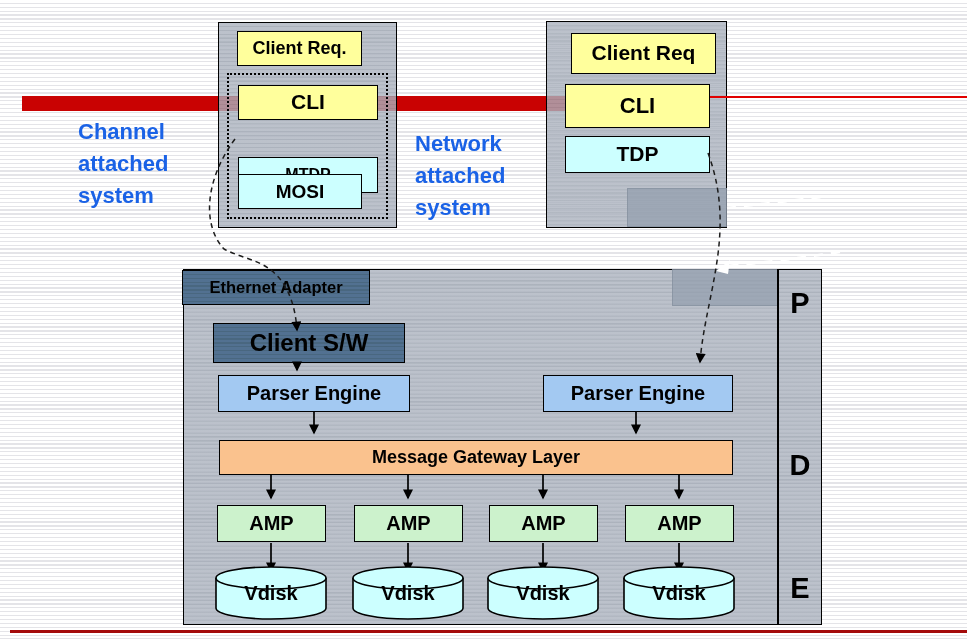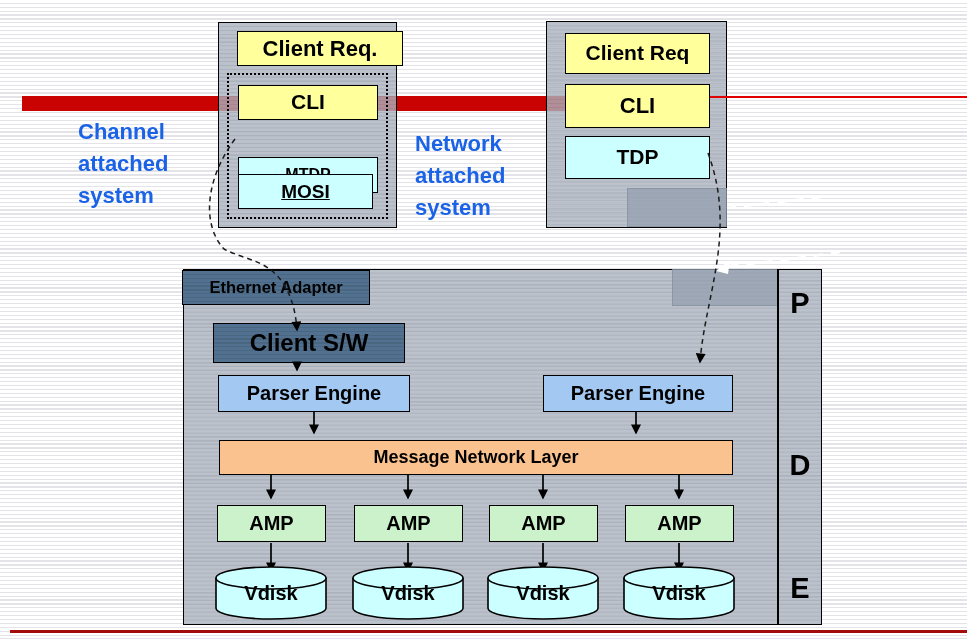--- a/index.html
+++ b/index.html
@@ -25,44 +25,44 @@
 </style>
 </head>
 <body>
 
 <div id="stage">
 
   <div class="abs" style="left:22px;top:96px;width:543px;height:15px;background:#c90202;z-index:1;"></div>
   <div class="abs" style="left:710px;top:96px;width:257px;height:2px;background:#e10000;z-index:4;"></div>
 
   <div class="abs box graybox" style="left:218px;top:22px;width:179px;height:206px;z-index:2;">
-    <div class="abs box yellow" style="left:18px;top:8px;width:166px;height:35px;font-size:22px;">
+    <div class="abs box yellow" style="left:18px;top:8px;width:125px;height:35px;font-size:18px;">
       <span>Client Req.</span>
     </div>
     <div class="abs dotted" style="left:8px;top:50px;width:161px;height:146px;">
       <div class="abs box yellow" style="left:9px;top:10px;width:140px;height:35px;font-size:21px;">
         <span>CLI</span>
       </div>
       <div class="abs box cyan" style="left:9px;top:54px;width:140px;height:36px;font-size:16px;margin-top:28px;">
         <span>MTDP</span>
       </div>
-      <div class="abs box cyan" style="left:9px;top:99px;width:135px;height:35px;font-size:19px;text-decoration:underline;">
+      <div class="abs box cyan" style="left:9px;top:99px;width:124px;height:35px;font-size:19px;">
         <span>MOSI</span>
       </div>
     </div>
   </div>
 
   <div class="abs box graybox" style="left:546px;top:21px;width:181px;height:207px;z-index:2;">
-    <div class="abs box yellow" style="left:18px;top:11px;width:145px;height:41px;font-size:21px;">
+    <div class="abs box yellow" style="left:24px;top:11px;width:145px;height:41px;font-size:21px;">
       <span>Client Req</span>
     </div>
     <div class="abs box yellow" style="left:18px;top:62px;width:145px;height:44px;font-size:22px;">
       <span>CLI</span>
     </div>
-    <div class="abs box cyan" style="left:18px;top:114px;width:145px;height:43px;font-size:21px;">
+    <div class="abs box cyan" style="left:18px;top:114px;width:145px;height:37px;font-size:21px;">
       <span>TDP</span>
     </div>
   </div>
   <div class="abs darkrect" style="left:627px;top:188px;width:100px;height:39px;z-index:3;"></div>
 
   <div class="abs bluelabel" style="left:78px;top:116px;width:122px;z-index:2;">
     <span>Channel attached system</span>
   </div>
   <div class="abs bluelabel" style="left:415px;top:128px;width:122px;z-index:2;">
     <span>Network attached system</span>
@@ -87,21 +87,21 @@
   <div class="abs box panel" style="left:213px;top:323px;width:192px;height:40px;font-size:24px;z-index:5;">
     <span>Client S/W</span>
   </div>
   <div class="abs box pblue" style="left:218px;top:375px;width:192px;height:37px;font-size:20px;z-index:5;">
     <span>Parser Engine</span>
   </div>
   <div class="abs box pblue" style="left:543px;top:375px;width:190px;height:37px;font-size:20px;z-index:5;">
     <span>Parser Engine</span>
   </div>
   <div class="abs box orange" style="left:219px;top:440px;width:514px;height:35px;font-size:18px;z-index:5;">
-    <span>Message Network Layer</span>
+    <span>Message Gateway Layer</span>
   </div>
 
   <div class="abs box green" style="left:217px;top:505px;width:109px;height:37px;font-size:20px;z-index:5;">
     <span>AMP</span>
   </div>
   <div class="abs box green" style="left:354px;top:505px;width:109px;height:37px;font-size:20px;z-index:5;">
     <span>AMP</span>
   </div>
   <div class="abs box green" style="left:489px;top:505px;width:109px;height:37px;font-size:20px;z-index:5;">
     <span>AMP</span>

